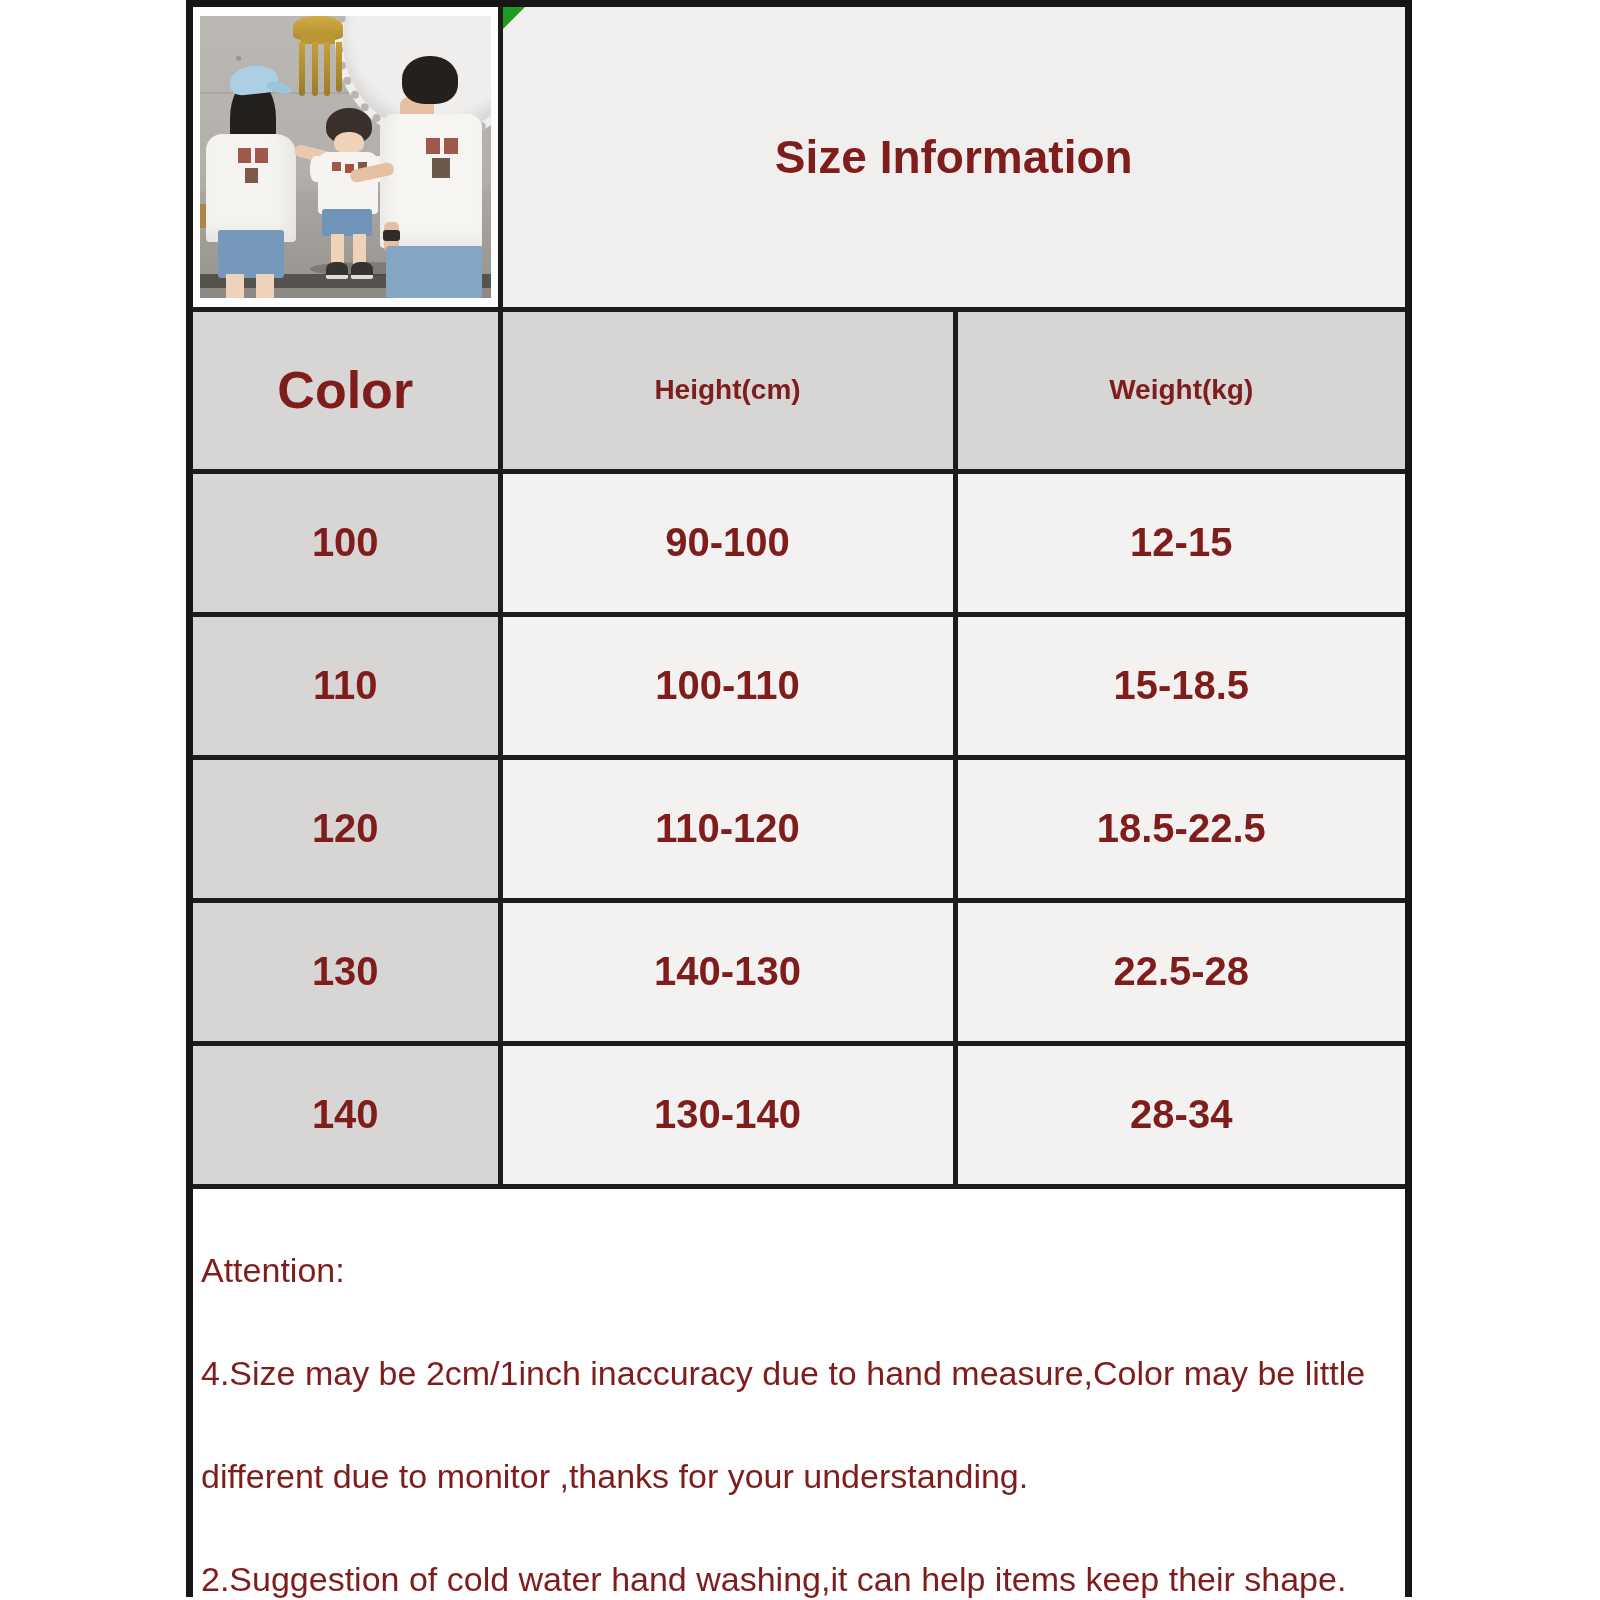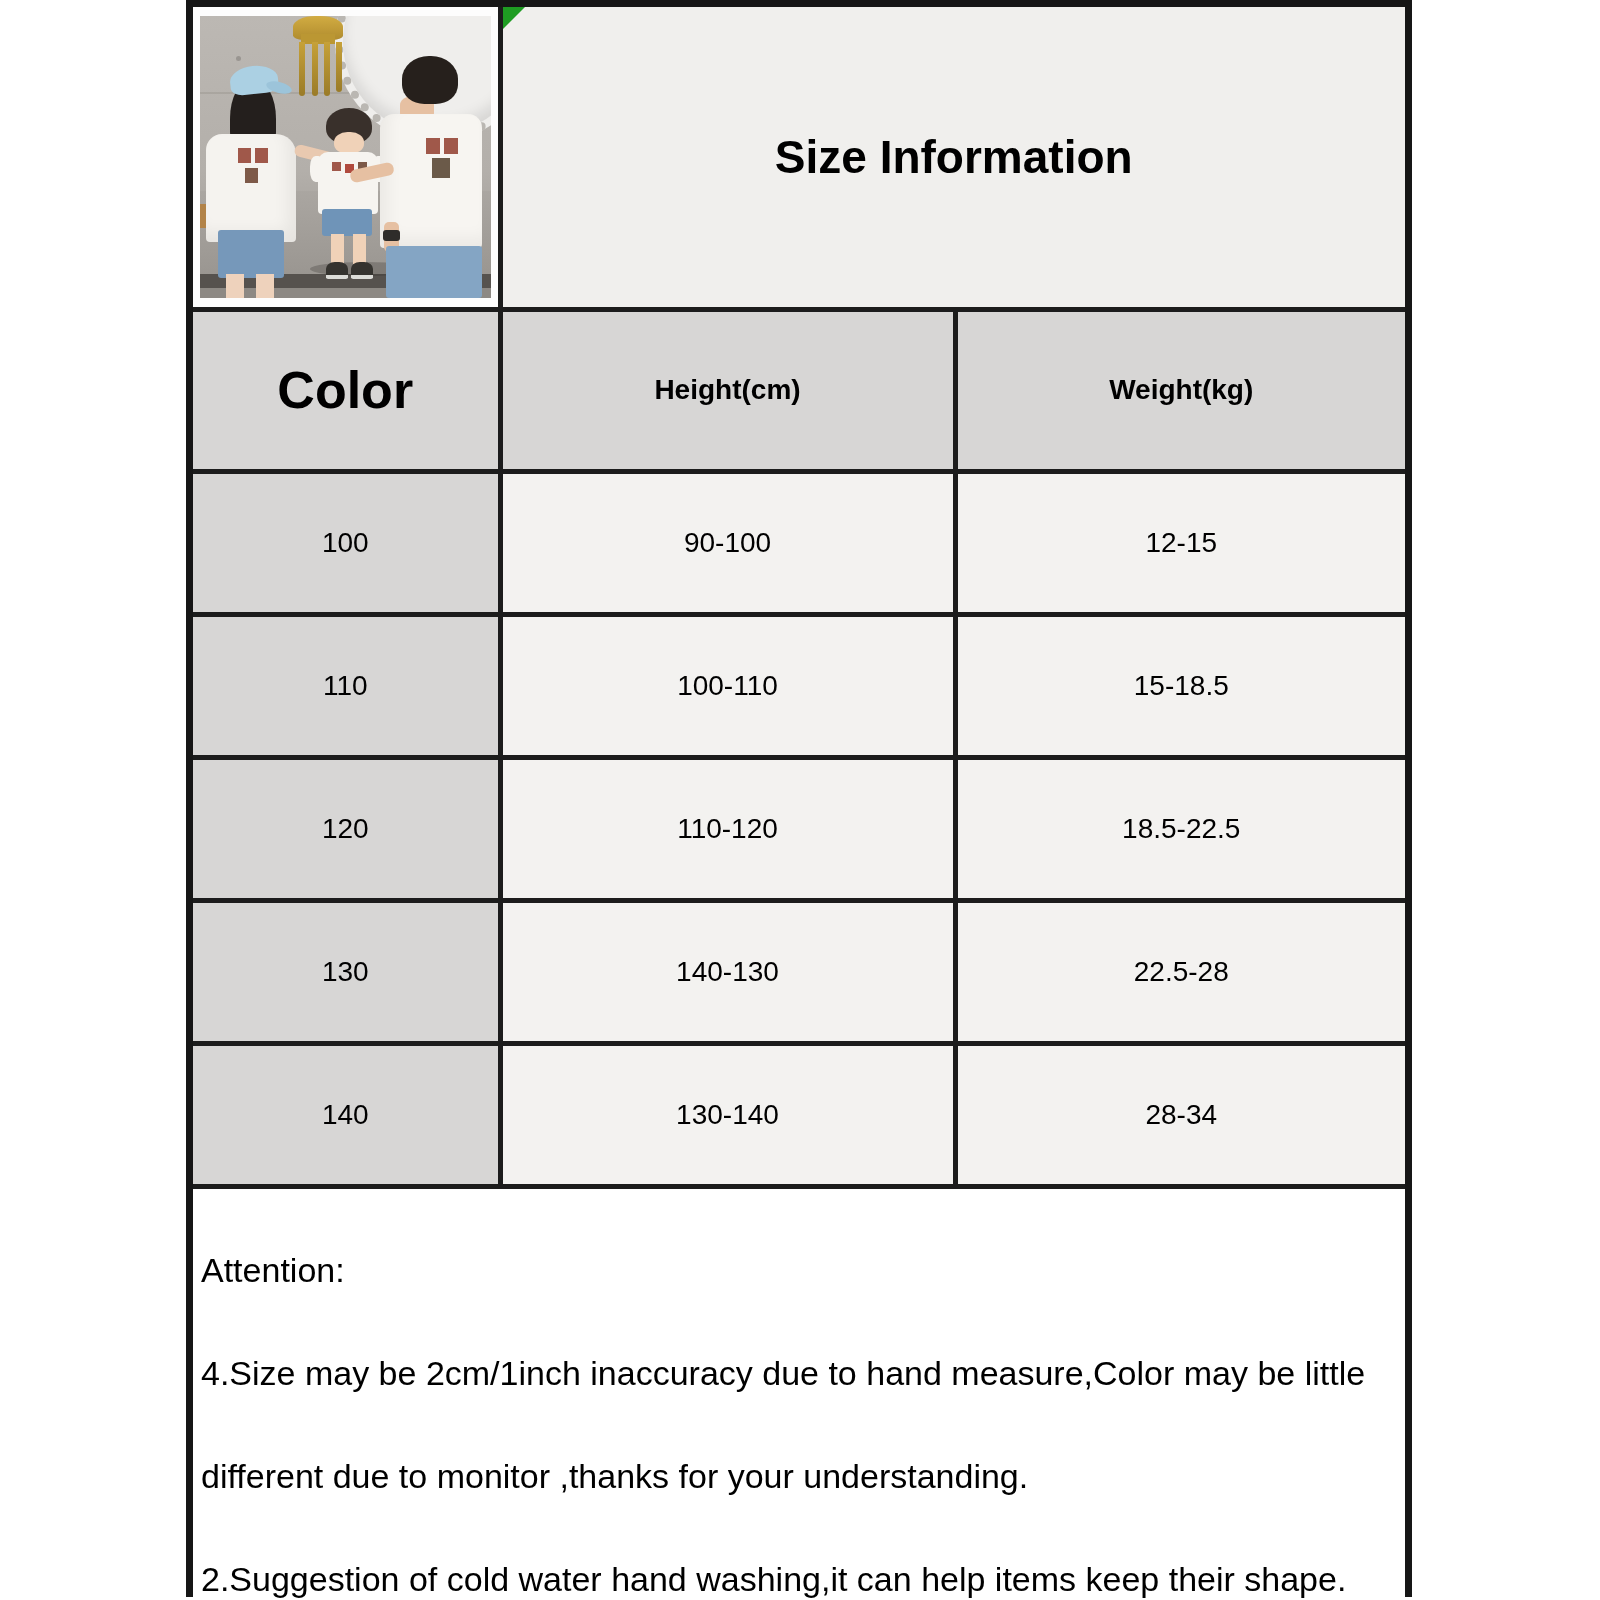--- a/index.html
+++ b/index.html
@@ -1,30 +1,30 @@
 <!DOCTYPE html>
 <html><head>
 <meta charset="utf-8">
 <style>
   html,body{margin:0;padding:0;background:#ffffff;}
   body{width:1600px;height:1600px;position:relative;font-family:"Liberation Sans",sans-serif;color:#111;}
   .canvas{position:absolute;left:0;top:0;width:1600px;height:1600px;background:#ffffff;overflow:hidden;}
   .sheet{position:absolute;left:186px;top:0;width:1226px;height:1597px;box-sizing:border-box;
          border:7px solid #161616;background:#ffffff;}
   table.size-table{width:100%;height:100%;border-collapse:collapse;border-style:hidden;table-layout:fixed;}
-  td{border:5px solid #1c1c1c;text-align:center;vertical-align:middle;padding:0;color:#000000;}
+  td{border:5px solid #1c1c1c;text-align:center;vertical-align:middle;padding:0;color:#7f1d1d;}
   .r-top{height:302px;}
   .r-head{height:162px;}
   .r-data{height:143px;}
   .photo-cell{background:#fdfdfd;padding:7px;}
   .title-cell{background:#f0efed;font-weight:bold;font-size:46px;position:relative;letter-spacing:0;}
   .flag{position:absolute;left:0;top:0;width:0;height:0;border-top:22px solid #1e9c22;border-right:22px solid transparent;}
   .h{background:#d7d6d5;font-weight:bold;font-size:28px;}
   .size-h{font-size:52px;}
-  .r-data td{background:#f3f2f0;font-weight:normal;font-size:28px;}
+  .r-data td{background:#f3f2f0;font-weight:bold;font-size:40px;}
   .r-data td.c1{background:#d7d6d5;}
   .att{background:#ffffff;text-align:left;vertical-align:top;font-weight:normal;font-size:34px;
        line-height:55px;padding:6px 10px 6px 8px;}
   .att div{white-space:nowrap;margin-top:48px;}
 
   
   .photo{position:relative;width:100%;height:282px;overflow:hidden;
          background:linear-gradient(180deg,#bcb8b3 0%,#b3afaa 55%,#a8a49f 72%,#9b9792 82%,#8e8a85 100%);}
   .photo *{position:absolute;}
   .seam-v{left:180px;top:0;width:2px;height:200px;background:rgba(70,65,60,.18);}

